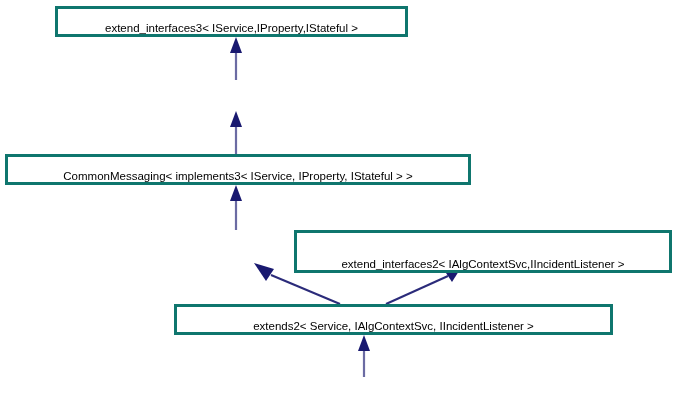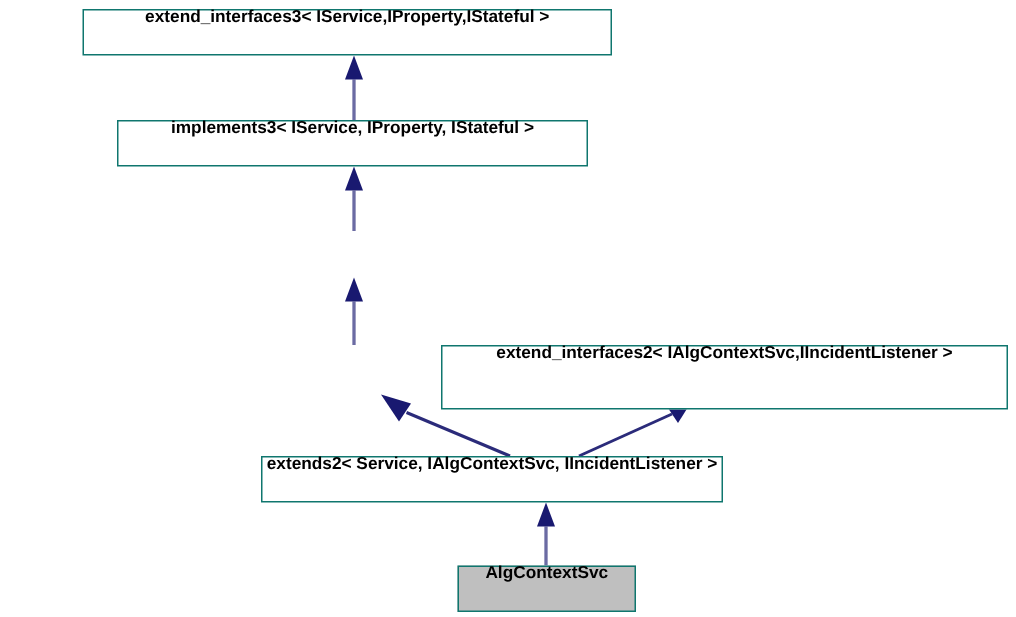--- a/index.html
+++ b/index.html
@@ -25,32 +25,31 @@
     position: absolute;
     left: 0;
     top: 0;
     width: 677px;
     height: 411px;
     z-index: 1;
   }
   .uml-node {
     position: absolute;
     box-sizing: border-box;
-    border: 1px solid #0f766e;
+    border: 3px solid #0f766e;
     background: #ffffff;
     color: #000000;
     font-size: 11.5px;
     line-height: 1;
     display: flex;
-    align-items: flex-start;
+    align-items: flex-end;
     justify-content: center;
     white-space: nowrap;
     z-index: 2;
     letter-spacing: 0.0px;
-    font-weight: bold;
   }
   .uml-node.highlight {
     background: #bfbfbf;
   }
   .uml-node .node-label {
     display: block;
     padding: 0 6px;
     transform: translateY(-0.5px);
   }
 </style>
@@ -90,31 +89,28 @@
       <line x1="364" y1="377" x2="364" y2="351" stroke="#6b6ba3" stroke-width="2.2"></line>
       <polygon points="364,335 358,351 370,351" fill="#191970"></polygon>
     </g>
 
   </svg>
 
   <div class="uml-node" style="left:55px; top:6px; width:353px; height:31px;">
     <span class="node-label">extend_interfaces3&lt; IService,IProperty,IStateful &gt;</span>
   </div>
 
-  <div class="uml-node" style="left:78px; top:80px; width:314px; height:31px;">
-    <span class="node-label">implements3&lt; IService, IProperty, IStateful &gt;</span>
+
+  <div class="uml-node" style="left:5px; top:154px; width:466px; height:31px;">
+    <span class="node-label">CommonMessaging&lt; implements3&lt; IService, IProperty, IStateful &gt; &gt;</span>
   </div>
-
 
 
   <div class="uml-node" style="left:294px; top:230px; width:378px; height:43px;">
     <span class="node-label">extend_interfaces2&lt; IAlgContextSvc,IIncidentListener &gt;</span>
   </div>
 
-  <div class="uml-node" style="left:174px; top:304px; width:308px; height:31px;">
+  <div class="uml-node" style="left:174px; top:304px; width:439px; height:31px;">
     <span class="node-label">extends2&lt; Service, IAlgContextSvc, IIncidentListener &gt;</span>
   </div>
 
-  <div class="uml-node highlight" style="left:305px; top:377px; width:119px; height:31px;">
-    <span class="node-label">AlgContextSvc</span>
-  </div>
 
 </div>
 
 </body></html>

